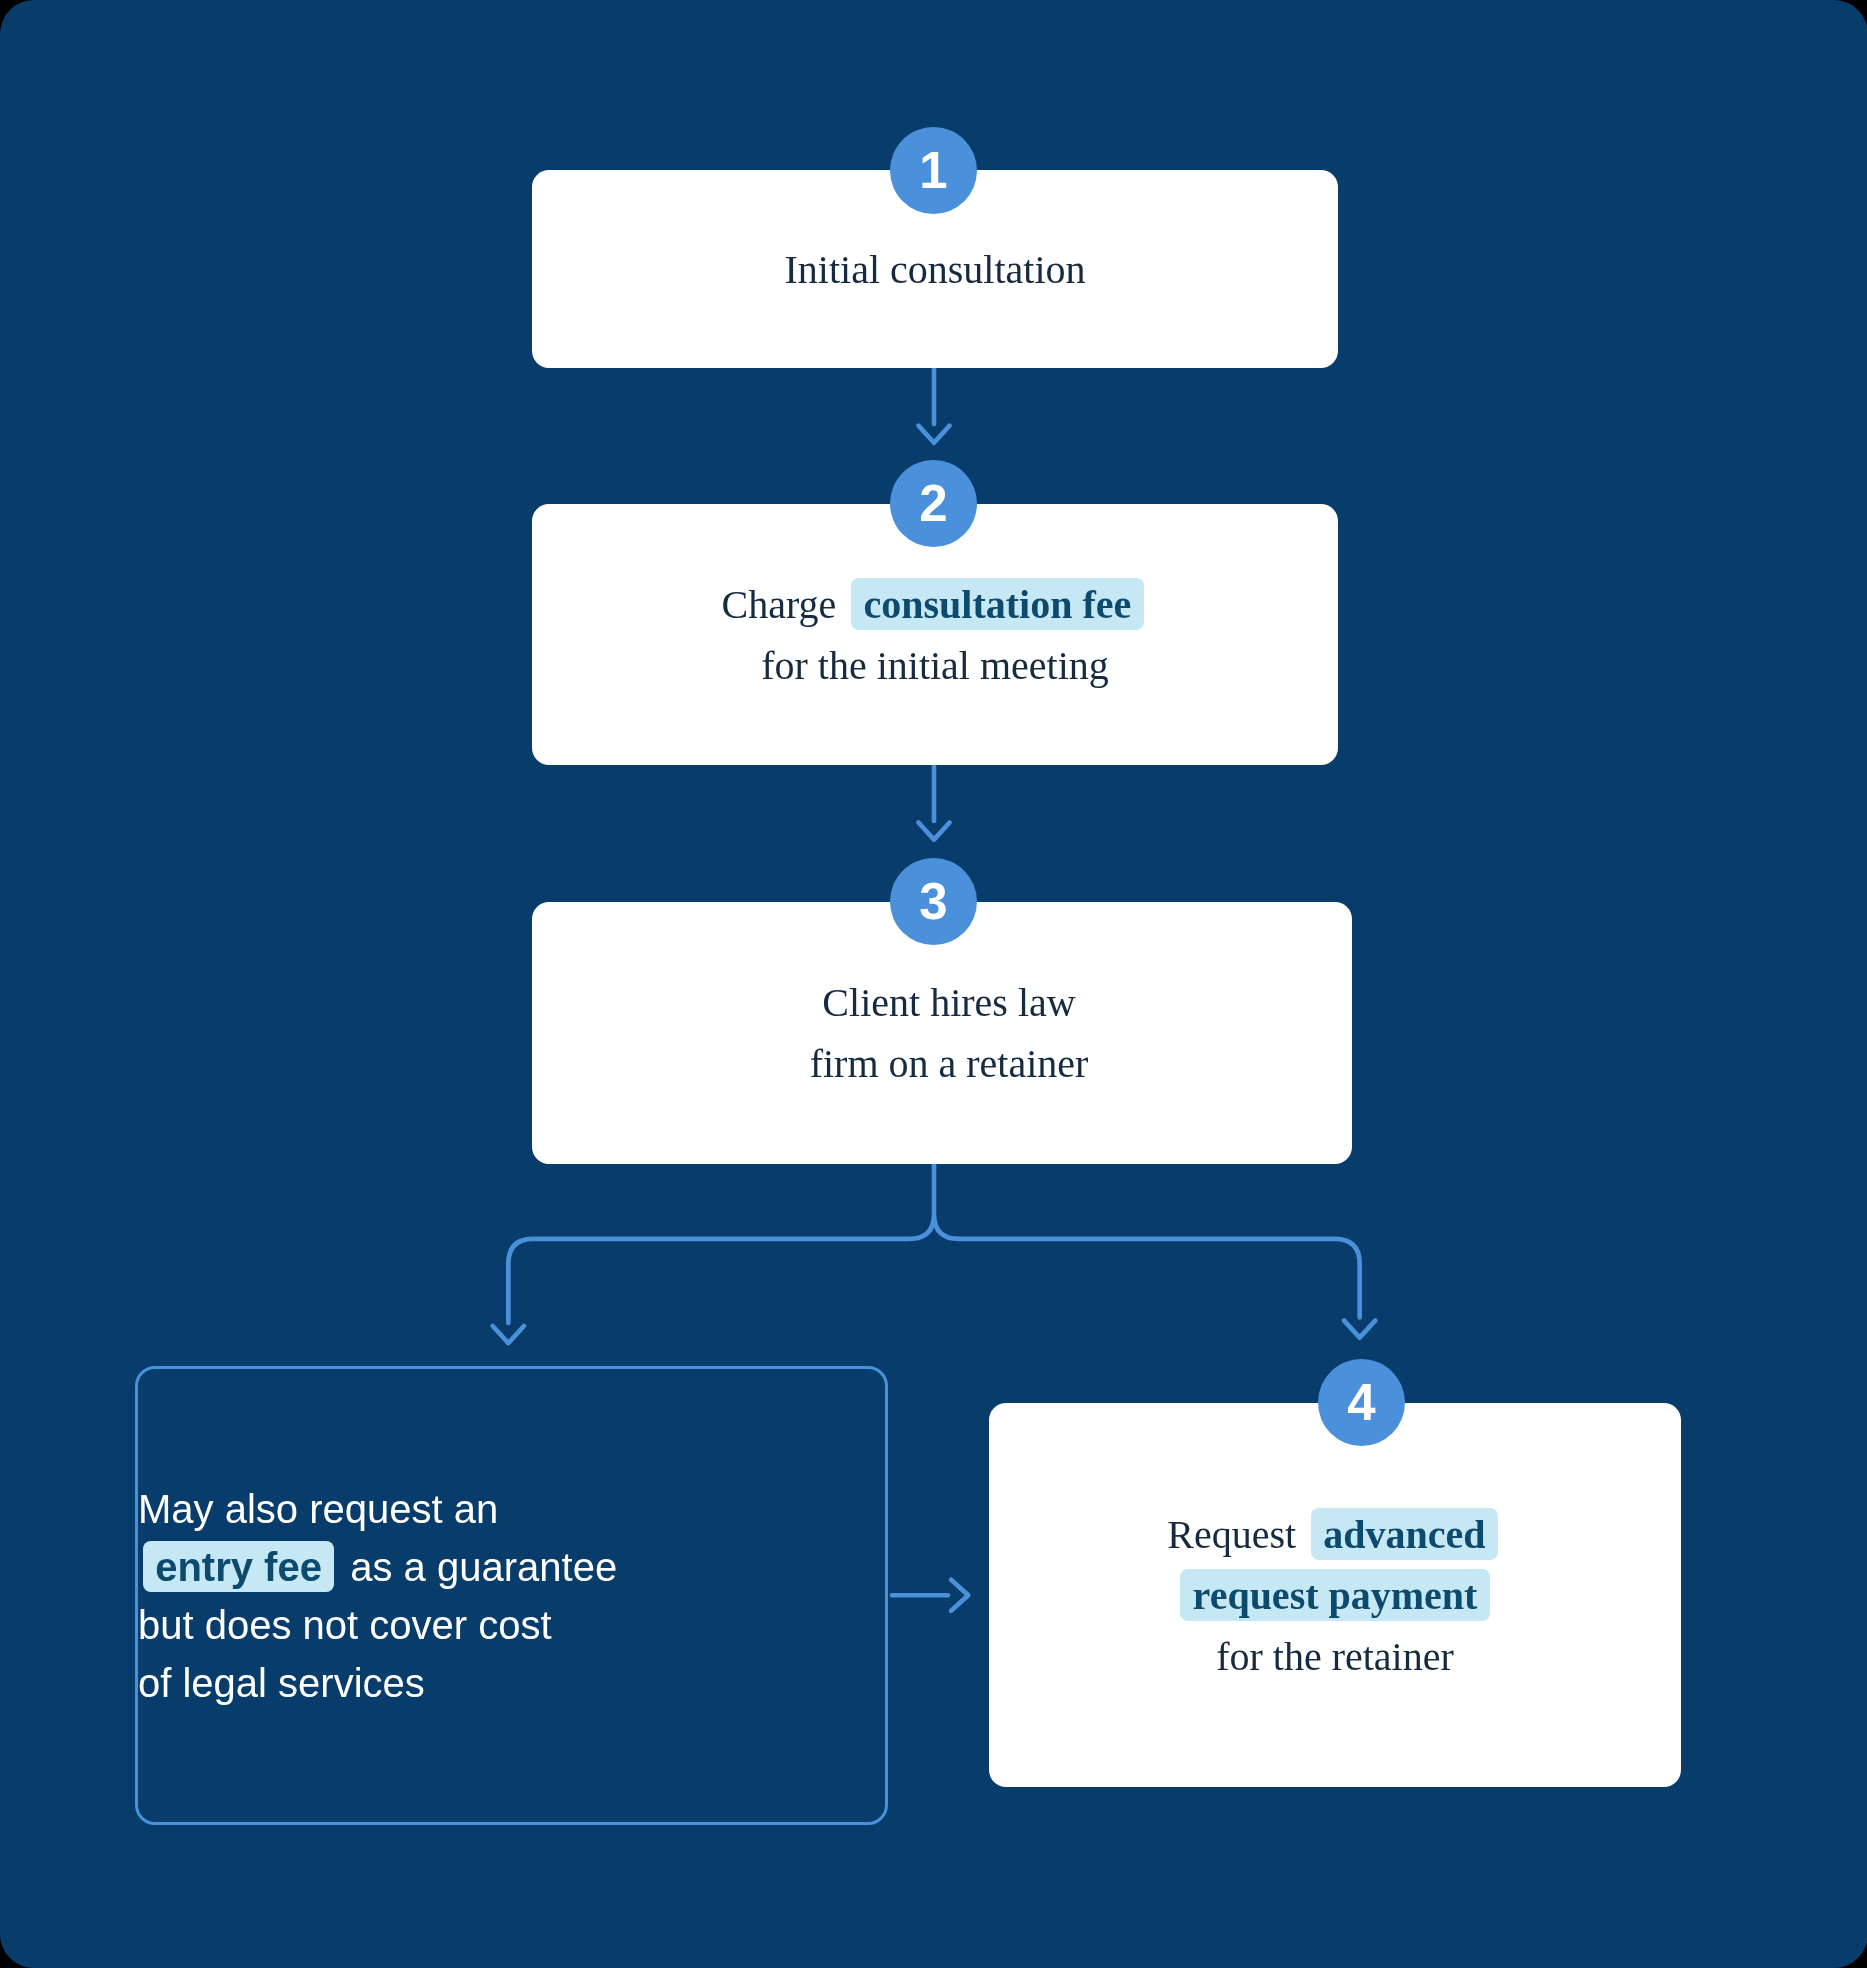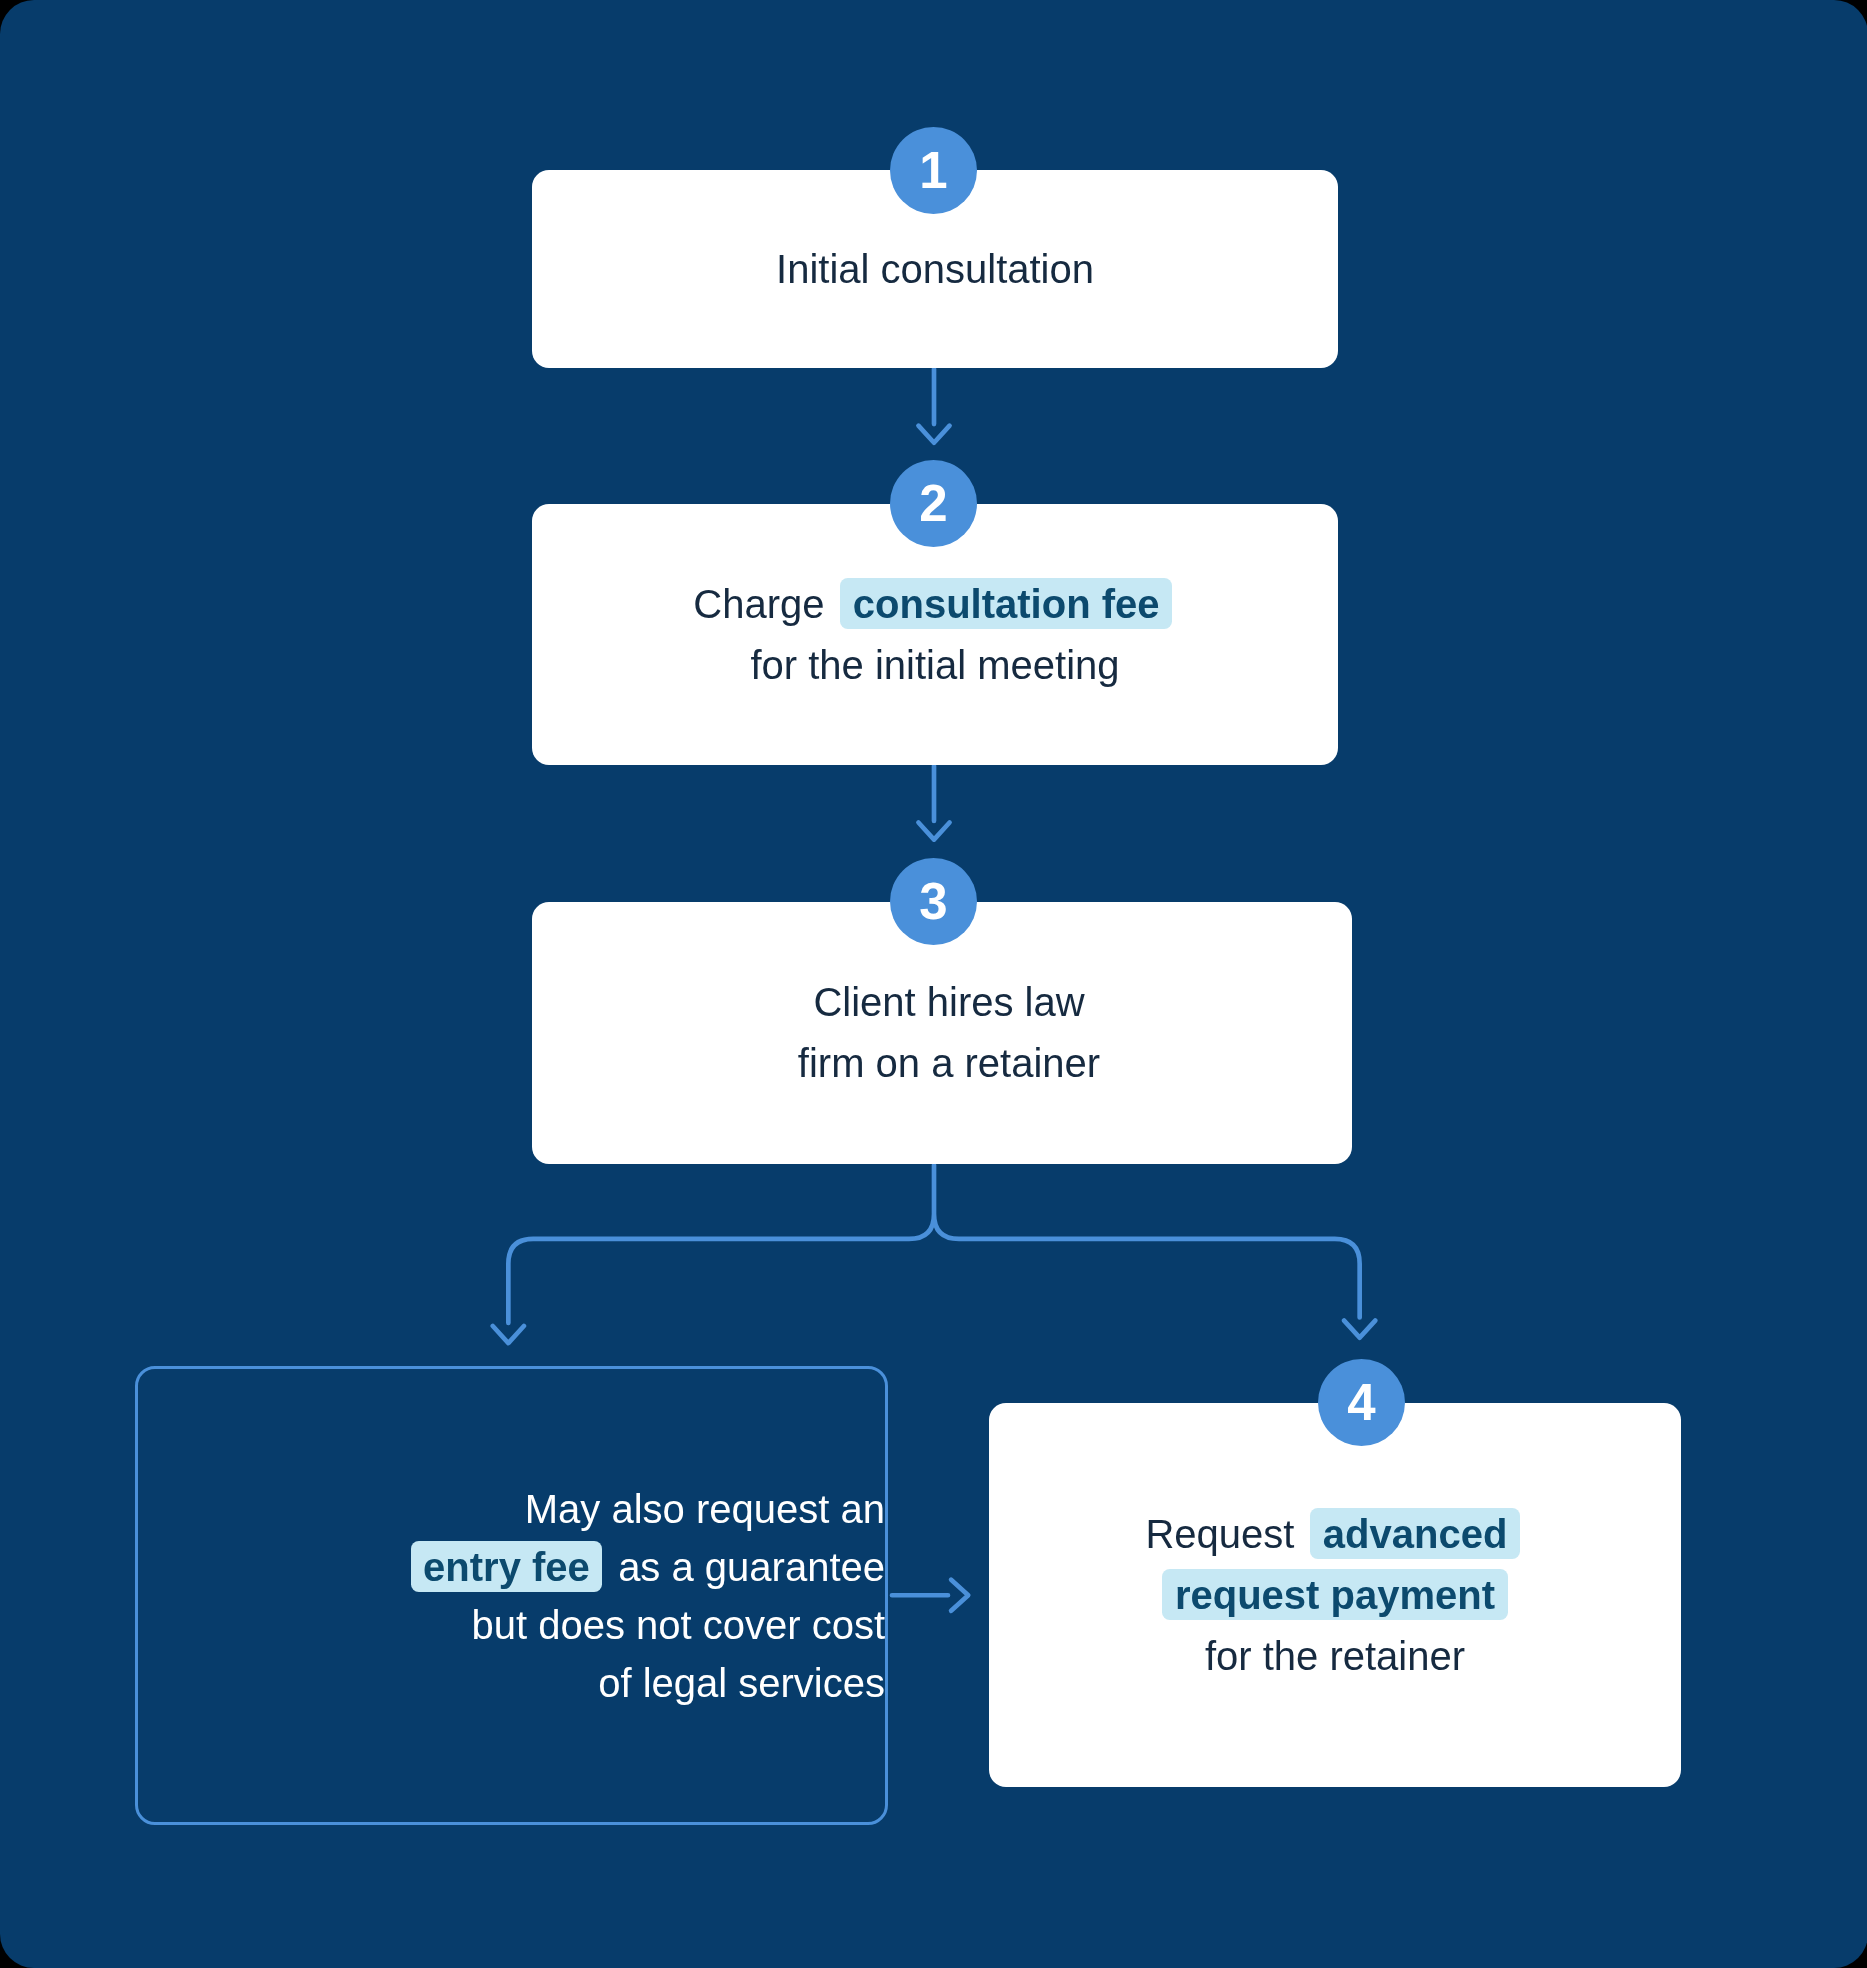--- a/index.html
+++ b/index.html
@@ -36,36 +36,37 @@
     border-radius: 17px;
     display: flex;
     flex-direction: column;
     align-items: center;
     justify-content: center;
     text-align: center;
     color: #162a40;
     font-size: 40px;
     line-height: 61px;
     z-index: 2;
+    font-family: Liberation Serif, serif;
   }
   #box1 { left: 532px;  top: 170px;  width: 806px; height: 198px; }
   #box2 { left: 532px;  top: 504px;  width: 806px; height: 261px; }
   #box3 { left: 532px;  top: 902px; width: 806px; height: 262px; padding-left: 14px; }
   #box4 { left: 989px; top: 1403px; width: 692px;  height: 384px; }
   #sidebox {
     position: absolute;
     left: 135px; top: 1366px;
     width: 753px; height: 459px;
     box-sizing: border-box;
     border: 3.9px solid #4a90da;
     border-radius: 20px;
     background: transparent;
     display: flex;
     flex-direction: column;
-    align-items: flex-end;
+    align-items: flex-start;
     justify-content: center;
     text-align: center;
     color: #ffffff;
     font-size: 40px;
     line-height: 58px;
     z-index: 2;
   }
   .badge {
     position: absolute;
     width: 87px;

